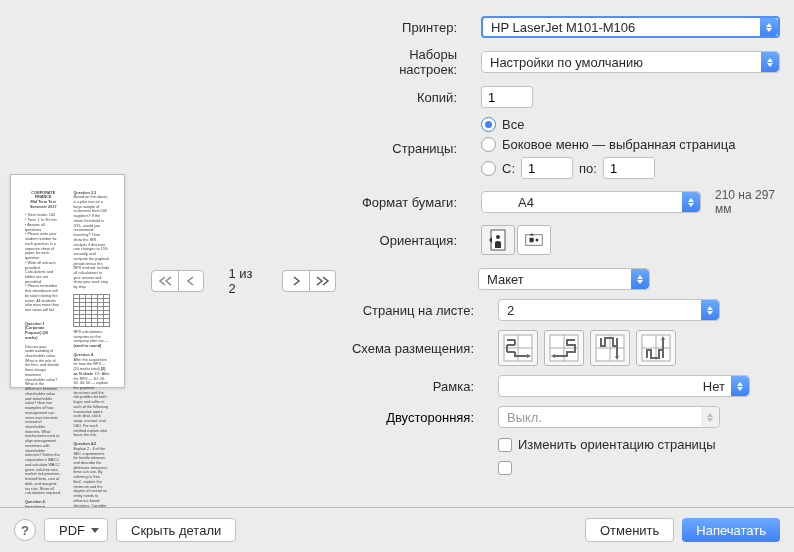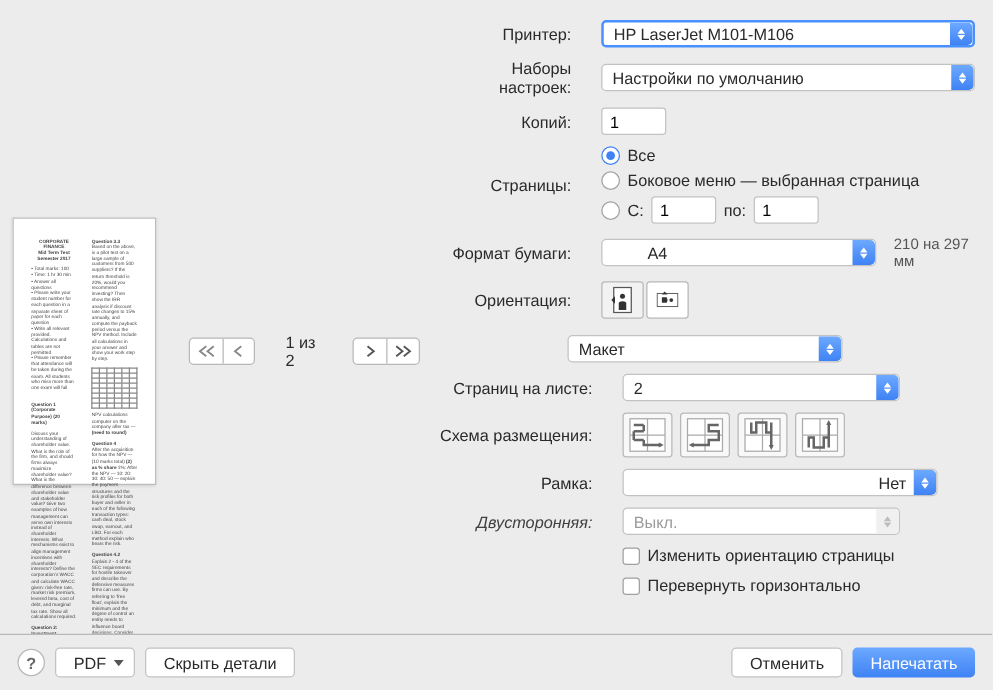--- a/index.html
+++ b/index.html
@@ -133,21 +133,21 @@
   .orient-btn.sel { background:#f2f2f2;}
 
   .layout-group { display:flex; gap:6px;}
   .layout-btn {
     width:40px; height:36px; background:#f8f8f8; border:0.5px solid #b8b8b8; border-radius:3px;
     display:flex;align-items:center;justify-content:center;
   }
   .layout-btn svg { width:30px; height:28px;}
 
   .center-row { justify-content:center; margin-top:4px;}
-  .section-select { width:220px; flex:none;}
+  .section-select { width:172px; flex:none;}
 
   .hint { color:#555; font-size:12px; margin-left:8px;}
   .bottom {
     border-top:0.5px solid #b8b8b8;
     background:#ececec;
     padding:10px 14px;
     display:flex;
     align-items:center;
     gap:8px;
   }
@@ -161,21 +161,21 @@
   }
   .btn.pdf { padding-right:22px; position:relative;}
   .btn.pdf::after { content:''; position:absolute; right:8px; top:50%; margin-top:-2px;
     width:0;height:0;border-left:4px solid transparent;border-right:4px solid transparent;border-top:5px solid #555;}
   .help {
     width:22px;height:22px;border-radius:50%;border:1px solid #b8b8b8;background:#fff;
     display:flex;align-items:center;justify-content:center;color:#666;font-weight:bold;
   }
   .spacer { flex:1;}
 
-  .disabled-lbl { color:#404040;font-style:italic;}
+  .disabled-lbl { color:#000000;}
 </style>
 </head>
 <body>
 
 <div class="dialog">
   <div class="main">
 
     <div class="left">
       <div class="preview">
         <div class="pvcol">
@@ -451,21 +451,20 @@
         <span class="lbl wide"></span>
         <div class="ctrl radio-row">
           <span class="checkbox"></span>
           <span>Изменить ориентацию страницы</span>
         </div>
       </div>
       <div class="row">
         <span class="lbl wide"></span>
         <div class="ctrl radio-row">
           <span class="checkbox"></span>
-          <span>Перевернуть горизонтально</span>
         </div>
       </div>
     </div>
   </div>
 
   <div class="bottom">
     <span class="help">?</span>
     <span class="btn pdf">PDF</span>
     <span class="btn">Скрыть детали</span>
     <span class="spacer"></span>

